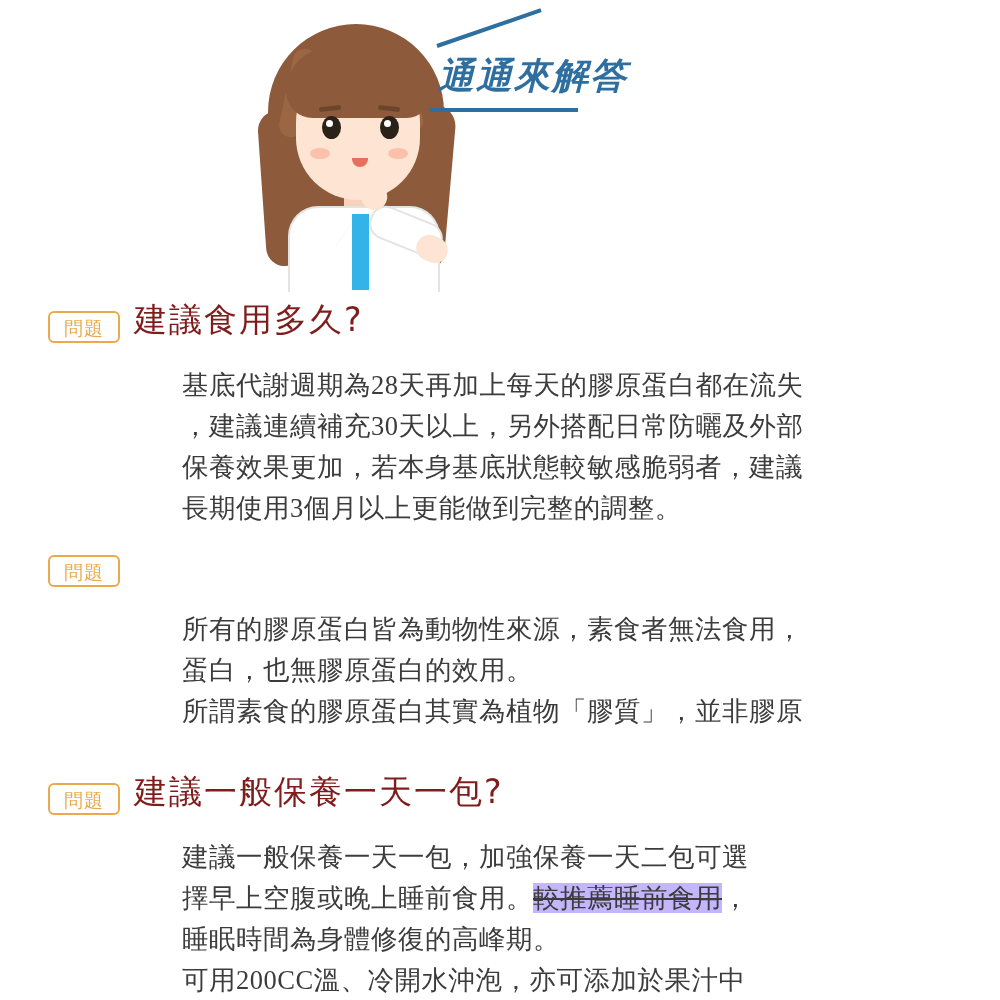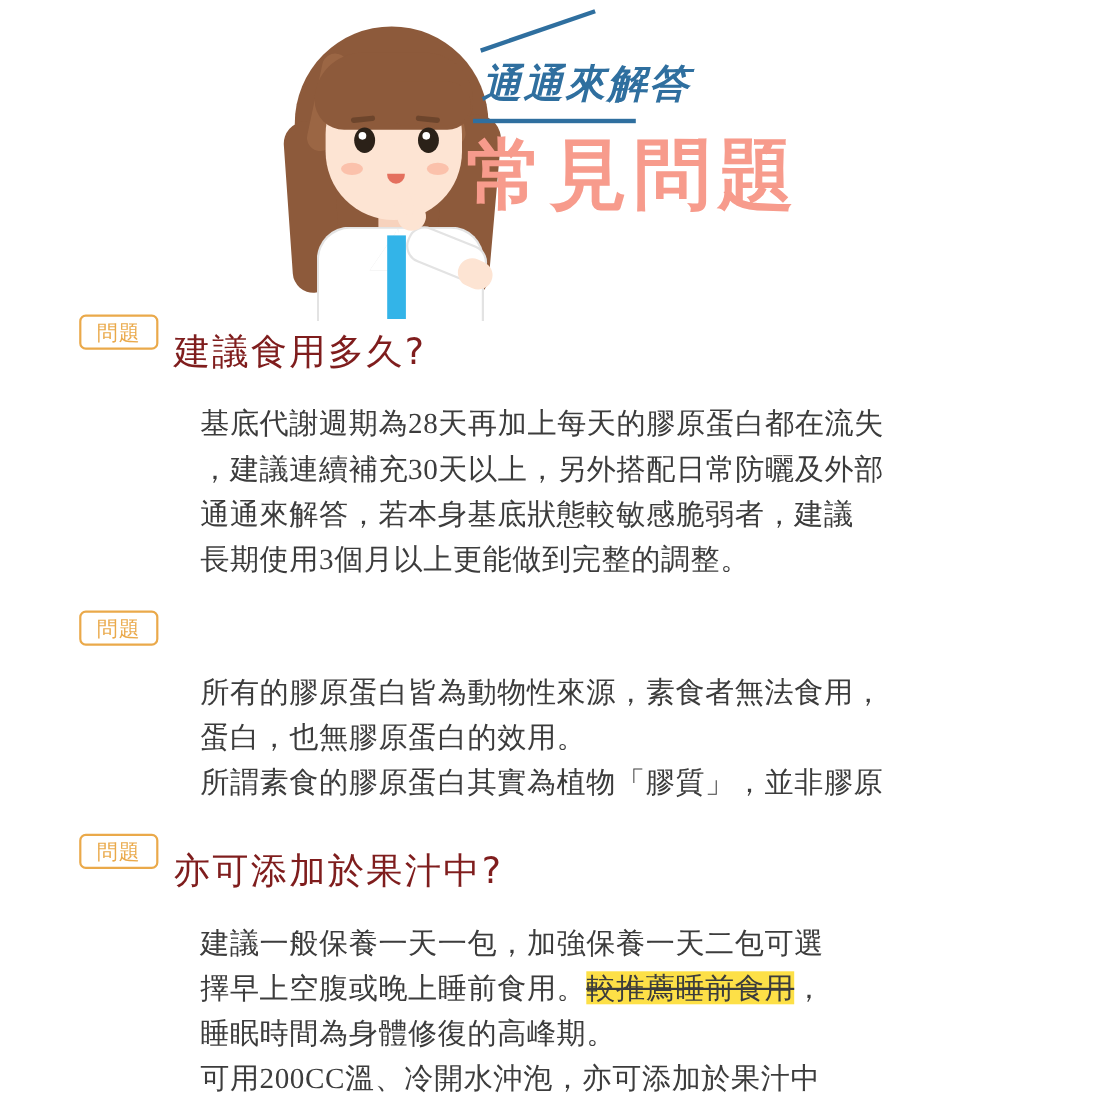--- a/index.html
+++ b/index.html
@@ -312,22 +312,22 @@
   
   .faq {
     position: absolute;
     left: 0;
     top: 286px;
     width: 1000px;
   }
   .qa-block { margin-bottom: 26px; }
   .q-row {
     display: flex;
-    align-items: flex-start;
-    padding-left: 72px;
+    align-items: flex-end;
+    padding-left: 48px;
   }
   .q-badge {
     flex: 0 0 auto;
     width: 72px;
     height: 32px;
     border: 2px solid #eaa94a;
     border-radius: 6px;
     color: #eaa94a;
     font-family: "DejaVu Sans", sans-serif;
     font-size: 19px;
@@ -349,21 +349,21 @@
   .a-text {
     margin: 22px 0 0 182px;
     width: 760px;
     font-family: Liberation Serif, serif;
     font-size: 26.5px;
     line-height: 41px;
     color: #3c3c3c;
     letter-spacing: 0.5px;
   }
   .hl {
-    background: #fde047;
+    background: #c4b5fd;
     text-decoration: line-through;
     text-decoration-color: #3c3c3c;
   }
 </style>
 </head>
 <body>
 
 <div class="header">
 
   <div class="doctor">
@@ -389,53 +389,52 @@
     <div class="cheek l"></div>
     <div class="cheek r"></div>
     <div class="mouth"></div>
     <div class="hand"></div>
     <div class="finger"></div>
   </div>
 
   <div class="script-line-top"></div>
   <div class="title-script">通通來解答</div>
   <div class="script-line-bottom"></div>
-  <div class="title-main">常見問題</div>
 </div>
 
 <div class="faq">
 
   <div class="qa-block">
     <div class="q-row">
       <div class="q-badge">問題</div>
       <div class="q-text">建議食用多久?</div>
     </div>
     <div class="a-text">
       <div>基底代謝週期為28天再加上每天的膠原蛋白都在流失</div>
       <div>，建議連續補充30天以上，另外搭配日常防曬及外部</div>
-      <div>通通來解答，若本身基底狀態較敏感脆弱者，建議</div>
+      <div>保養效果更加，若本身基底狀態較敏感脆弱者，建議</div>
       <div>長期使用3個月以上更能做到完整的調整。</div>
     </div>
   </div>
 
   <div class="qa-block">
     <div class="q-row">
       <div class="q-badge">問題</div>
     </div>
     <div class="a-text">
       <div>所有的膠原蛋白皆為動物性來源，素食者無法食用，</div>
       <div>蛋白，也無膠原蛋白的效用。</div>
       <div>所謂素食的膠原蛋白其實為植物「膠質」，並非膠原</div>
     </div>
   </div>
 
   <div class="qa-block">
     <div class="q-row">
       <div class="q-badge">問題</div>
-      <div class="q-text">亦可添加於果汁中?</div>
+      <div class="q-text">建議一般保養一天一包?</div>
     </div>
     <div class="a-text">
       <div>建議一般保養一天一包，加強保養一天二包可選</div>
       <div><span>擇早上空腹或晚上睡前食用。</span><span class="hl">較推薦睡前食用</span><span>，</span></div>
       <div>睡眠時間為身體修復的高峰期。</div>
       <div>可用200CC溫、冷開水沖泡，亦可添加於果汁中</div>
       <div>，較推薦睡前食用。</div>
     </div>
   </div>
 

